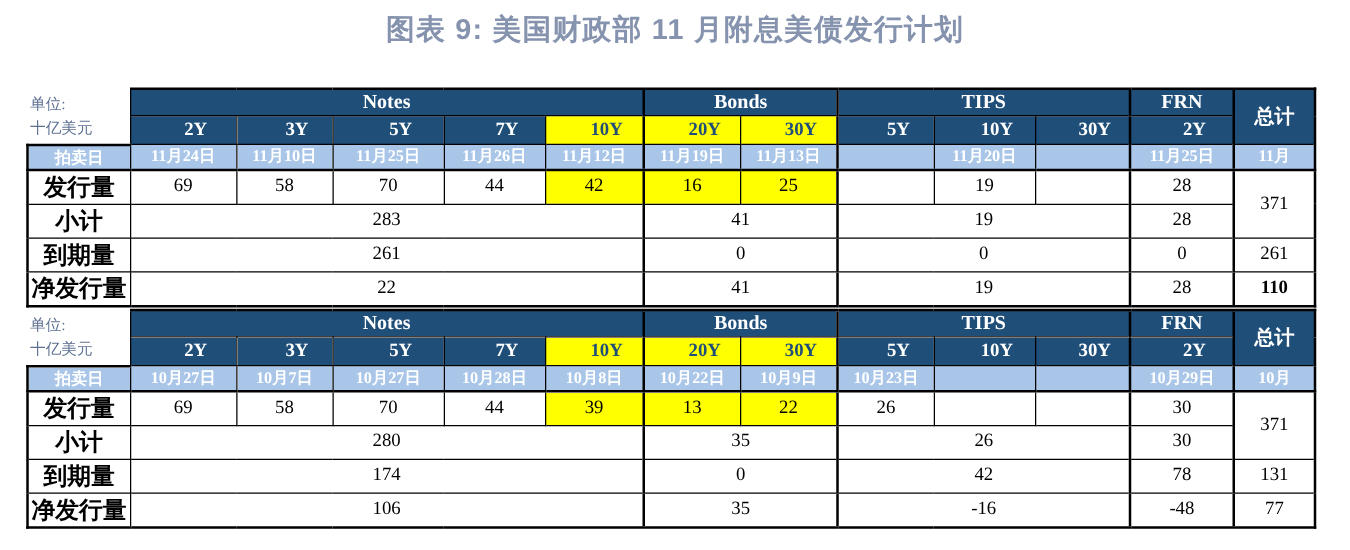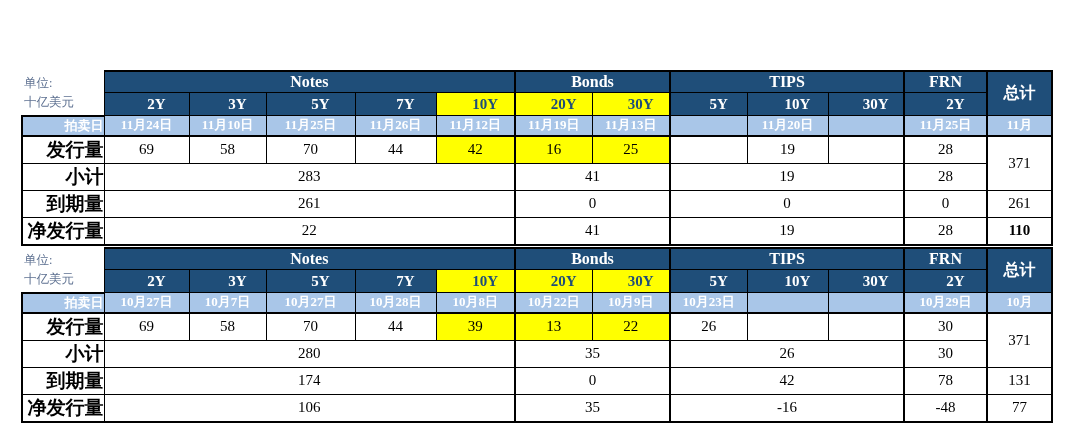--- a/index.html
+++ b/index.html
@@ -18,29 +18,30 @@
   tr.r1 td{height:20px;} tr.r2 td{height:22px;padding-left:20px;} tr.r3 td{height:18px;}
   tr.r4 td{height:18px;} tr.r5 td{height:17px;} tr.r6 td{height:17px;} tr.r7 td{height:18px;}
   .navy{background:#1F4E79;color:#fff;font-weight:bold;font-size:16px;}
   .tn{background:#1F4E79;color:#fff;font-weight:bold;font-size:15px;}
   .ty{background:#FFFF00;color:#1F4E79;font-weight:bold;font-size:15px;}
   .lb{background:#A9C6E8;color:#fff;font-weight:bold;font-size:13px;}
   .yel{background:#FFFF00;}
   .rowlab{font-weight:bold;font-size:19px;}
   .unitcell{border:none;background:#fff;text-align:left;color:#5F7292;
             font-size:12.5px;line-height:19px;vertical-align:bottom;padding-left:2px;padding-bottom:3px;}
-  .gl{border-left-width:2px;} .bl{border-left-width:2px;text-align:right;} .br{border-right-width:2px;}
+  .gl{border-left-width:2px;} .bl{border-left-width:2px;} .br{border-right-width:2px;}
   .bt{border-top-width:2px;} .bb{border-bottom-width:2px;margin-top:22px;} .abb{border-bottom-width:2px;}
   .bold{font-weight:bold;}
 </style>
 </head>
 <body>
 
 <div class="page">
 
+  <div class="title">图表 9: 美国财政部 11 月附息美债发行计划</div>
 
   <table class="tbl" id="t1">
     <colgroup>
       <col style="width:82px">
         <col style="width:85px">
         <col style="width:77px">
         <col style="width:89px">
       <col style="width:81px">
         <col style="width:79px">
         <col style="width:77px">

